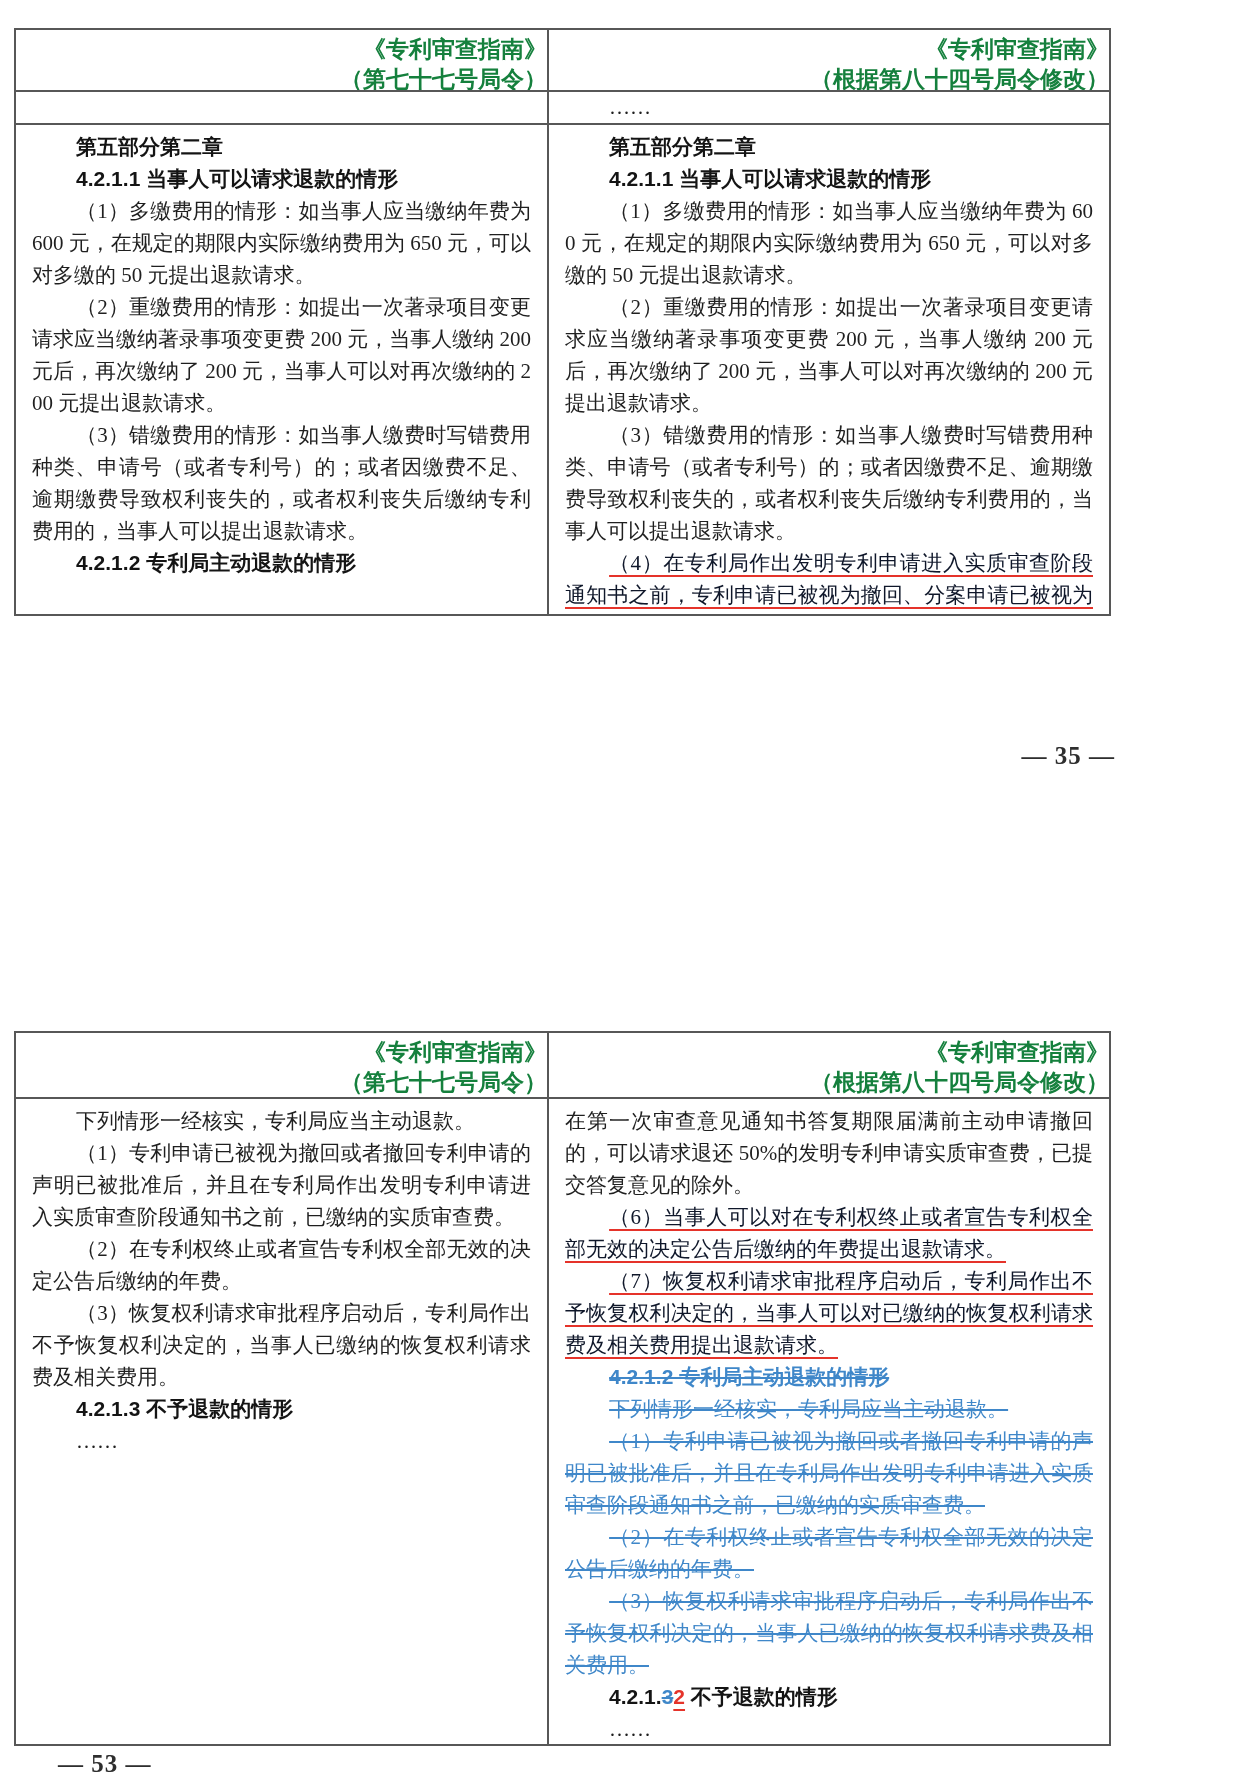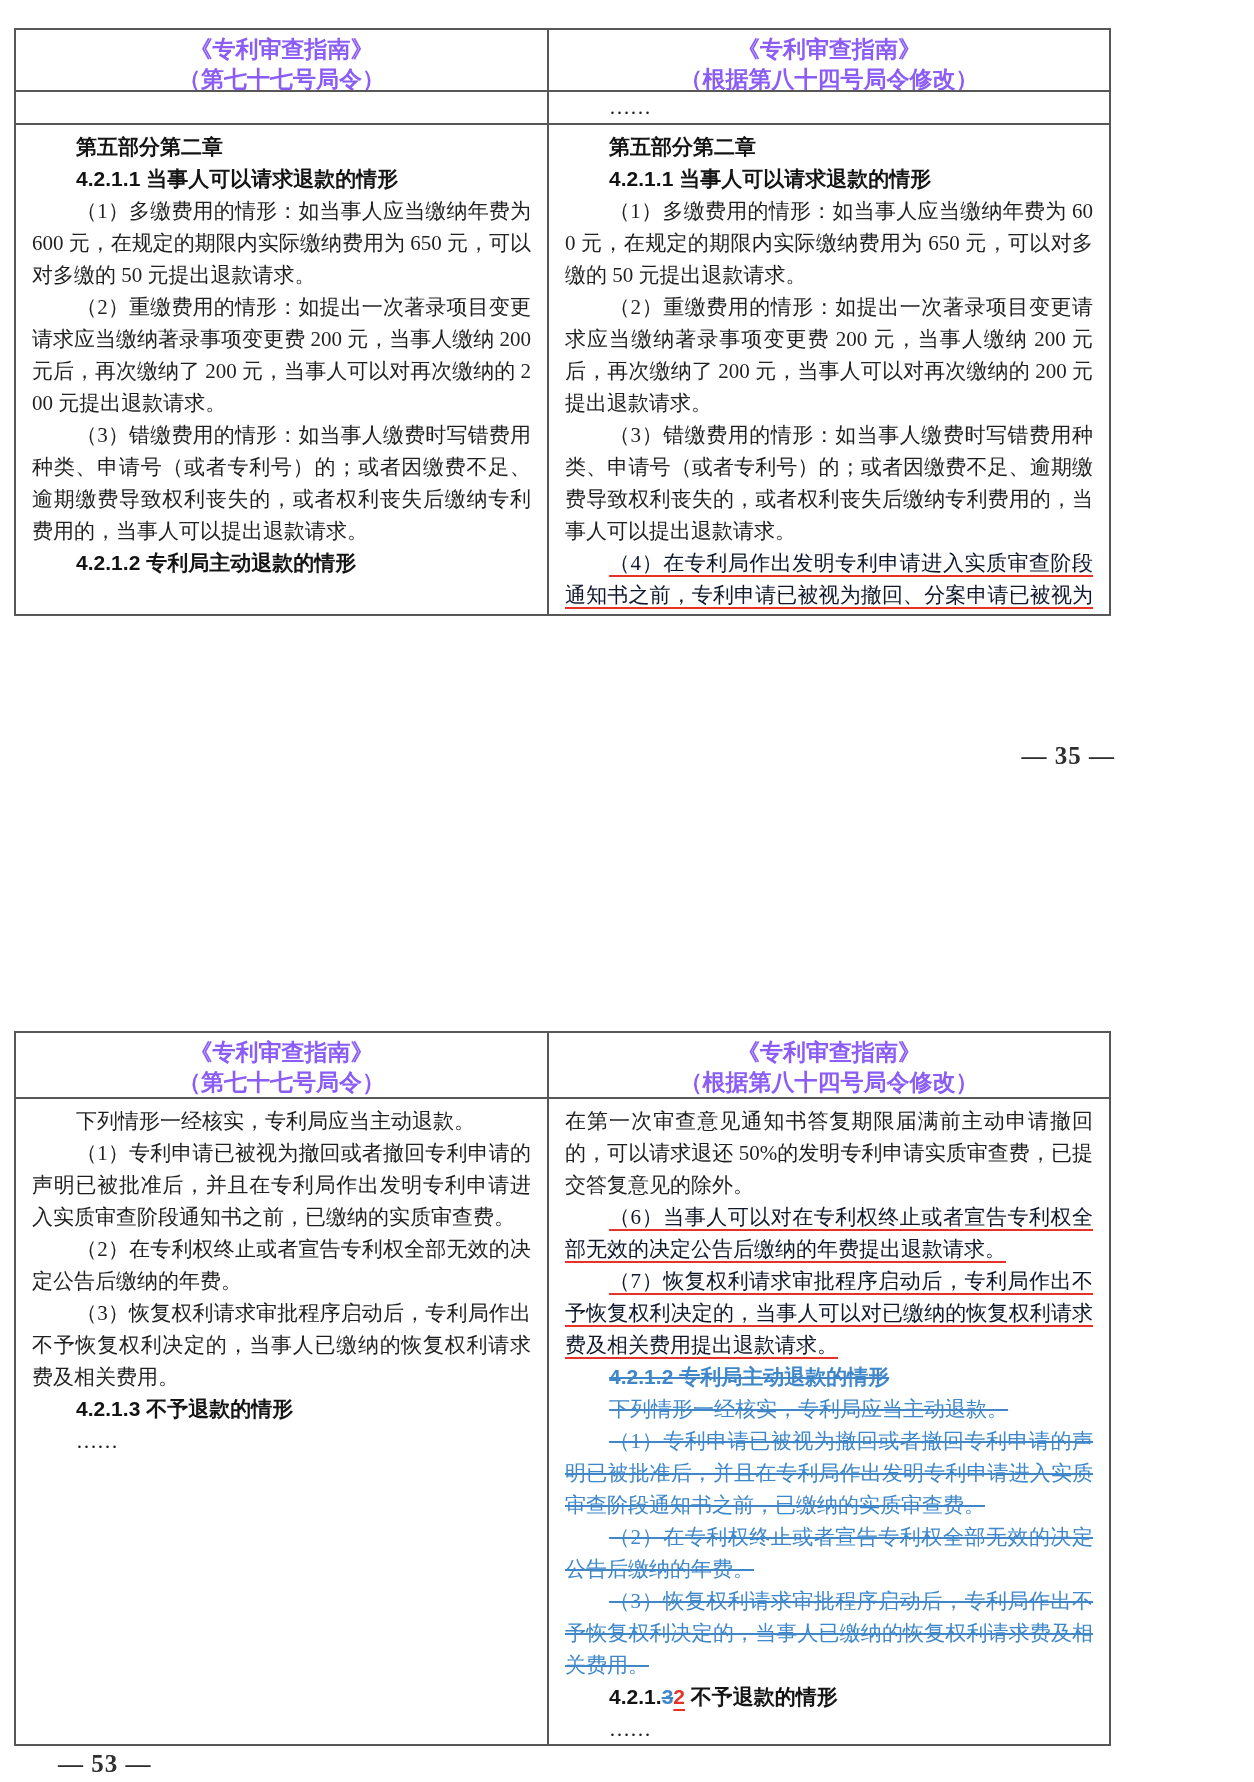--- a/index.html
+++ b/index.html
@@ -11,22 +11,22 @@
     position:absolute;left:14px;width:1097px;
     border:2px solid #575757;box-sizing:border-box;background:#fff;
     display:flex;flex-direction:column;
   }
   .row{display:flex;flex-direction:row;border-bottom:2px solid #575757;box-sizing:border-box;}
   .row:last-child{border-bottom:none;}
   .cell{box-sizing:border-box;overflow:hidden;}
   .cell.left{width:533px;border-right:2px solid #575757;}
   .cell.right{flex:1;}
   .header-cell{
-    text-align:center;font-weight:bold;font-size:23px;line-height:30px;
-    padding-top:4px;font-family:"Liberation Sans", sans-serif;color:#8b5cf6;
+    text-align:right;font-weight:bold;font-size:23px;line-height:30px;
+    padding-top:4px;font-family:"Liberation Sans", sans-serif;color:#15803d;
   }
   .body-cell{padding:6px 16px 0 16px;}
   .para{
     margin:0;font-size:21px;line-height:32px;text-align:justify;
     text-indent:2.1em;word-break:break-all;color:#1f1f1f;
   }
   .para.noindent{text-indent:0;}
   .seg{color:inherit;}
   .seg-bold{
     font-weight:bold;font-family:"Liberation Sans", sans-serif;color:#141414;

